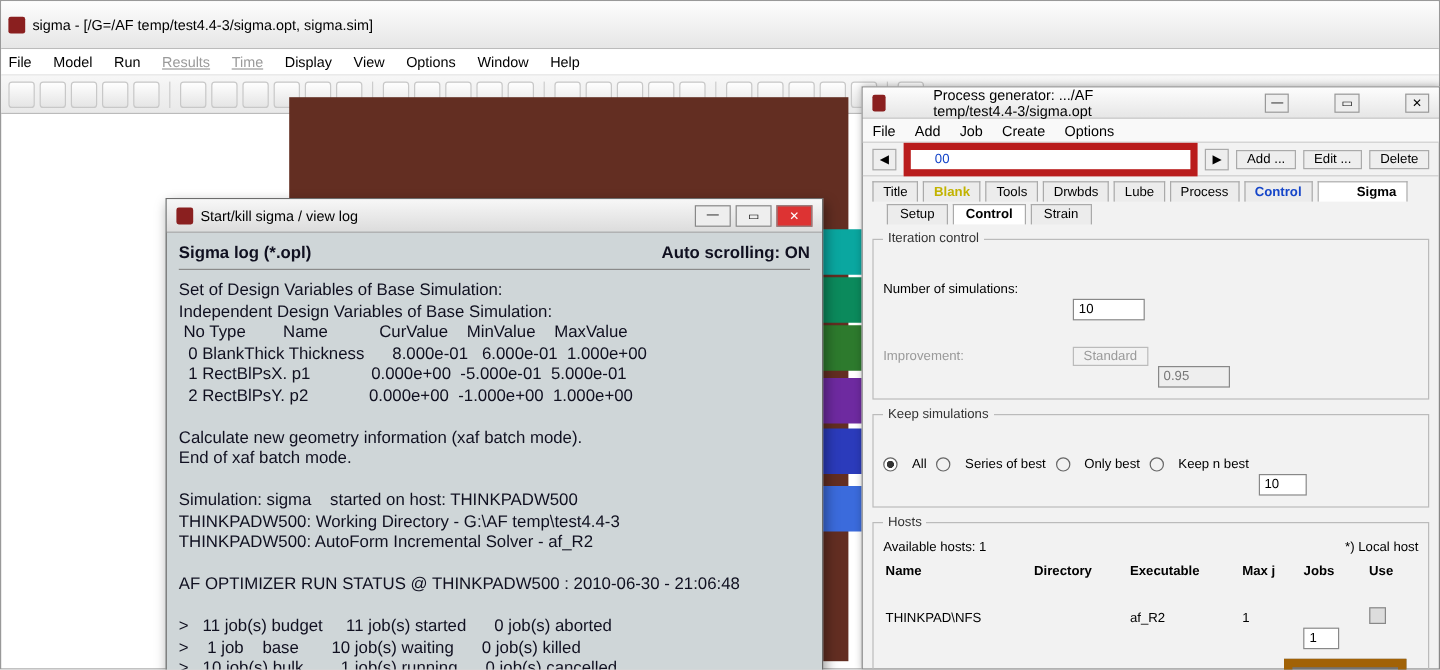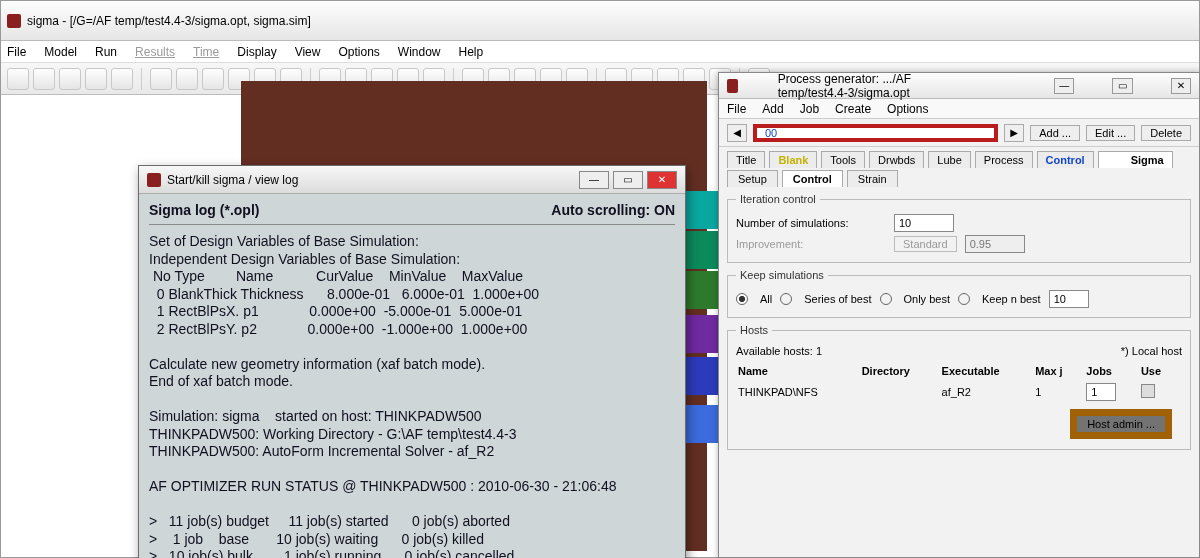--- a/index.html
+++ b/index.html
@@ -38,36 +38,36 @@
 .dlg .footer2 { padding:8px 10px 10px; display:flex; justify-content:space-between; }
 
 
 .pg { position:absolute; left:718px; top:72px; width:482px; height:486px; background:#f2f2f2; border:1px solid #888; box-shadow:0 0 6px rgba(0,0,0,.3);}
 .pg .pgbar { height:26px; background:linear-gradient(#fdfdfd,#e6e6e6); display:flex; align-items:center; padding:0 8px; font-size:12px; border-bottom:1px solid #bbb;gap:34px;}
 .pg .pgbar .ico{width:14px;height:14px;background:#8a1f1f;margin-right:6px;border-radius:2px;}
 .pg .pgbar .spacer{flex:1;}
 .pg .winbtn2 { width:26px; height:16px; border:1px solid #999; margin-left:4px; background:#eee; font-size:10px; display:flex;align-items:center;justify-content:center;}
 .pg .pmenu { height:20px; display:flex; align-items:center; gap:16px; padding:0 8px; font-size:12px; border-bottom:1px solid #ccc; background:#f9f9f9;}
 .pg .navrow { height:28px; display:flex; align-items:center; gap:6px; padding:0 8px; border-bottom:1px solid #ccc;}
-.pg .navrow .slot { flex:1; height:18px; border:4px solid #b91c1c; background:#fff; font-size:11px; display:flex; align-items:center; padding:0 8px; color:#1646c9;}
+.pg .navrow .slot { flex:1; height:28px; border:6px solid #b91c1c; background:#fff; font-size:11px; display:flex; align-items:center; padding:0 20px; color:#1646c9;}
 .pg .navrow .arrow{ width:20px; height:18px; border:1px solid #aaa; background:#eee; display:flex; align-items:center; justify-content:center; font-size:10px;}
 .pg .navrow .b { border:1px solid #aaa; background:#eee; font-size:11px; padding:1px 8px;}
 .pg .tabs { display:flex; gap:4px; padding:4px 8px 0; font-size:11px; align-items:flex-end;}
 .pg .tab { border:1px solid #aaa; background:#ececec; padding:2px 8px; border-bottom:none;}
 .pg .tab.blank { color:#c2b300; font-weight:bold;}
 .pg .tab.control { color:#1646c9; font-weight:bold;}
 .pg .tab.sigma { background:#fff; font-weight:bold;padding-left:32px;}
-.pg .subtabs { display:flex; gap:4px; padding:2px 8px 0; font-size:11px;}
+.pg .subtabs { display:flex; gap:4px; padding:2px 20px 0; font-size:11px;}
 .pg .subtabs .st { border:1px solid #aaa; background:#ececec; padding:2px 10px; border-bottom:none;}
 .pg .subtabs .st.active{ background:#fff; font-weight:bold;}
 .pg legend{ font-size:11px; color:#333; padding:0 4px;}
 .pg fieldset{ border:1px solid #bbb; margin:6px 8px; padding:6px 8px; font-size:11px;}
 .pg .row{ display:flex; align-items:center; gap:8px; margin:3px 0;}
 .pg .row label{ min-width:150px;}
-.pg input[type=text]{ border:1px solid #888; height:18px; font-size:11px; padding:0 4px; width:60px; background:#fff;}
+.pg input[type=text]{ border:1px solid #888; height:18px; font-size:11px; padding:0 4px; width:60px; background:#fff;margin-top:35px;}
 .pg input[disabled]{ background:#eee; color:#777;}
 .pg .radio{ width:12px; height:12px; border:1px solid #666; border-radius:50%; display:inline-block; margin-right:4px; vertical-align:middle;}
 .pg .radio.sel{ background:radial-gradient(#333 40%, #fff 45%);}
 .pg .hostgrid { font-size:11px; margin-top:4px;}
 .pg .hostgrid th, .pg .hostgrid td { text-align:left; padding:2px 8px 2px 0; font-weight:normal;}
 .pg .hostgrid th { font-weight:bold;}
 .pg .btm { display:flex; justify-content:flex-end; padding:4px 10px;}
 .pg .btn2 { border:7px solid #a16207; background:#737373; font-size:11px; padding:2px 10px;}
 .disabled{ color:#9a9a9a;}
 </style>

